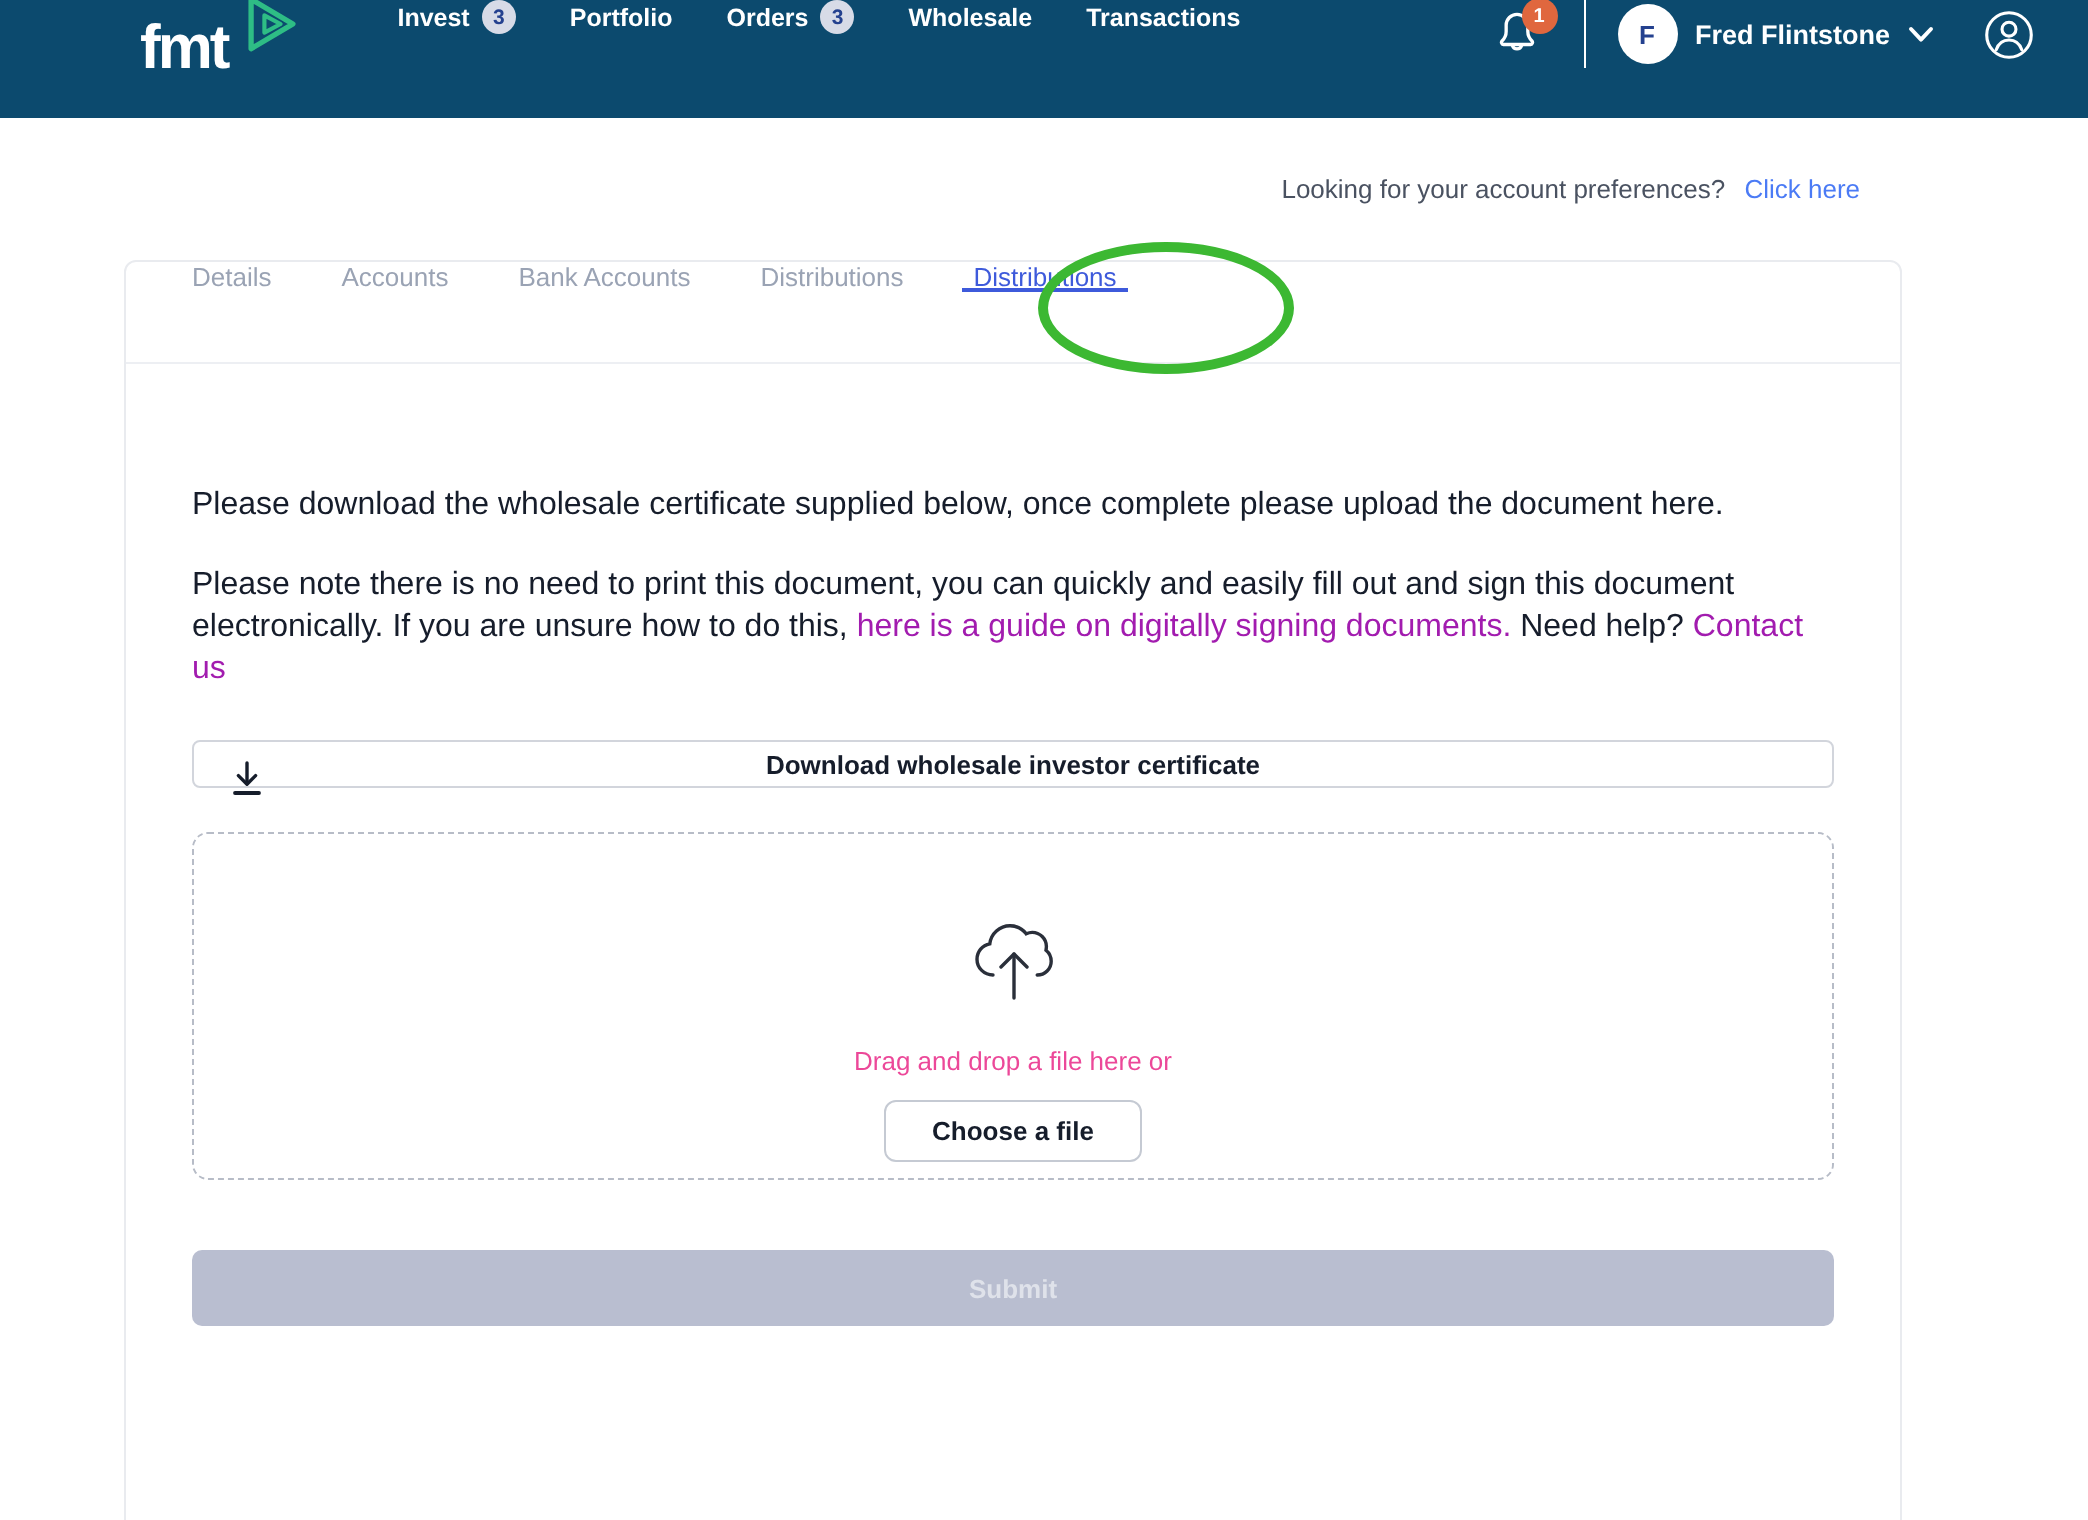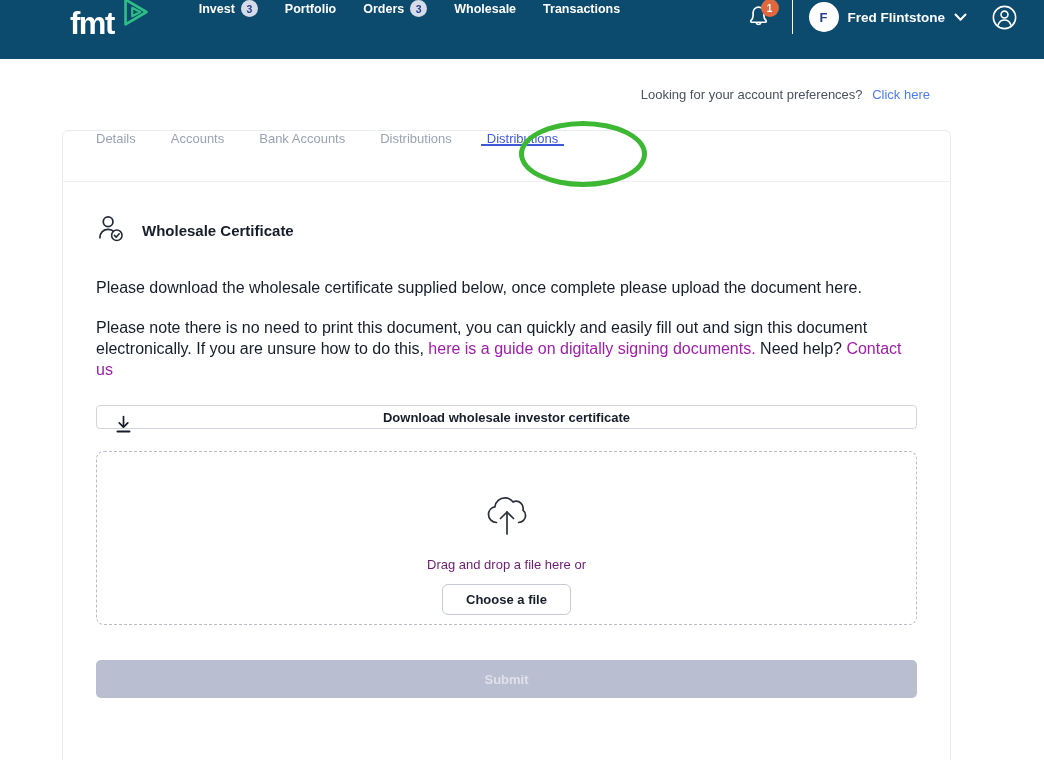--- a/index.html
+++ b/index.html
@@ -39,21 +39,21 @@
   .section-title { font-size:15px; font-weight:700; color:#161d2b; }
   .para { font-size:16px; color:#161d2b; line-height:21px; }
   .p1 { margin-top:29px; }
   .p2 { margin-top:19px; }
   .inline-link { color:#a21caf; cursor:pointer;margin-top:25px; }
 
   .download-btn { margin-top:25px; position:relative; width:100%; height:24px; background:#fff; border:1px solid #d2d5dc; border-radius:4px; display:flex; align-items:center; justify-content:center; cursor:pointer; font-size:13px; font-weight:700; color:#161d2b; }
   .download-btn .dl-icon { position:absolute; left:18px; top:9px; }
 
   .dropzone { margin-top:22px; width:100%; height:174px; border:1px dashed #b7bcc7; border-radius:8px; display:flex; flex-direction:column; align-items:center; padding-top:36px; }
-  .dz-text { margin-top:15px; font-size:13px; color:#701a75; }
+  .dz-text { margin-top:15px; font-size:13px; color:#ec4899; }
   .choose-btn { margin-top:12px; background:#fff; border:1px solid #c5cad3; border-radius:6px; padding:7px 23px; font-size:13px; font-weight:700; color:#161d2b; cursor:pointer; font-family:"Liberation Sans", sans-serif; }
 
   .submit-btn { margin-top:35px; width:100%; height:38px; background:#b9bed0; border:none; border-radius:5px; font-size:13px; font-weight:700; color:#dfe2ea; font-family:"Liberation Sans", sans-serif; cursor:default; }
 
   
   .annotation { position:absolute; left:519px; top:121px; width:128px; height:66px; border:5px solid #3cb832; border-radius:50%; z-index:6; pointer-events:none; }
 </style>
 </head>
 <body>
 
@@ -126,31 +126,20 @@
   <section class="card">
     <div class="tabs">
       <div class="tab">Details</div>
       <div class="tab">Accounts</div>
       <div class="tab">Bank Accounts</div>
       <div class="tab">Distributions</div>
       <div class="tab active">Distributions</div>
     </div>
 
     <div class="card-body">
-      <div class="section-head">
-        <span>
-          <svg width="31" height="31" viewBox="0 0 32 32" fill="none">
-            <circle cx="12.5" cy="9" r="5" stroke="#232a38" stroke-width="1.8"></circle>
-            <path d="M4 25.5c0-5.4 3.8-8.6 8.5-8.6 2.6 0 4.8 1 6.3 2.7" stroke="#232a38" stroke-width="1.8" stroke-linecap="round"></path>
-            <circle cx="21.5" cy="23" r="5.4" fill="#ffffff" stroke="#232a38" stroke-width="1.6"></circle>
-            <path d="M19 23.1l1.8 1.8 3.2-3.5" stroke="#232a38" stroke-width="1.6" stroke-linecap="round" stroke-linejoin="round"></path>
-          </svg>
-        </span>
-        <h2 class="section-title">Wholesale Certificate</h2>
-      </div>
 
       <p class="para p1">Please download the wholesale certificate supplied below, once complete please upload the document here.</p>
 
       <p class="para p2"><span>Please note there is no need to print this document, you can quickly and easily fill out and sign this document electronically. If you are unsure how to do this, </span><span class="inline-link">here is a guide on digitally signing documents.</span><span> Need help? </span><span class="inline-link">Contact us</span></p>
 
       <div class="download-btn">
         <span class="dl-icon">
           <svg width="17" height="19" viewBox="0 0 17 19" fill="none">
             <path d="M8.5 1.5v10" stroke="#161d2b" stroke-width="1.7" stroke-linecap="round"></path>
             <path d="M4.2 7.8l4.3 4.3 4.3-4.3" stroke="#161d2b" stroke-width="1.7" stroke-linecap="round" stroke-linejoin="round"></path>

